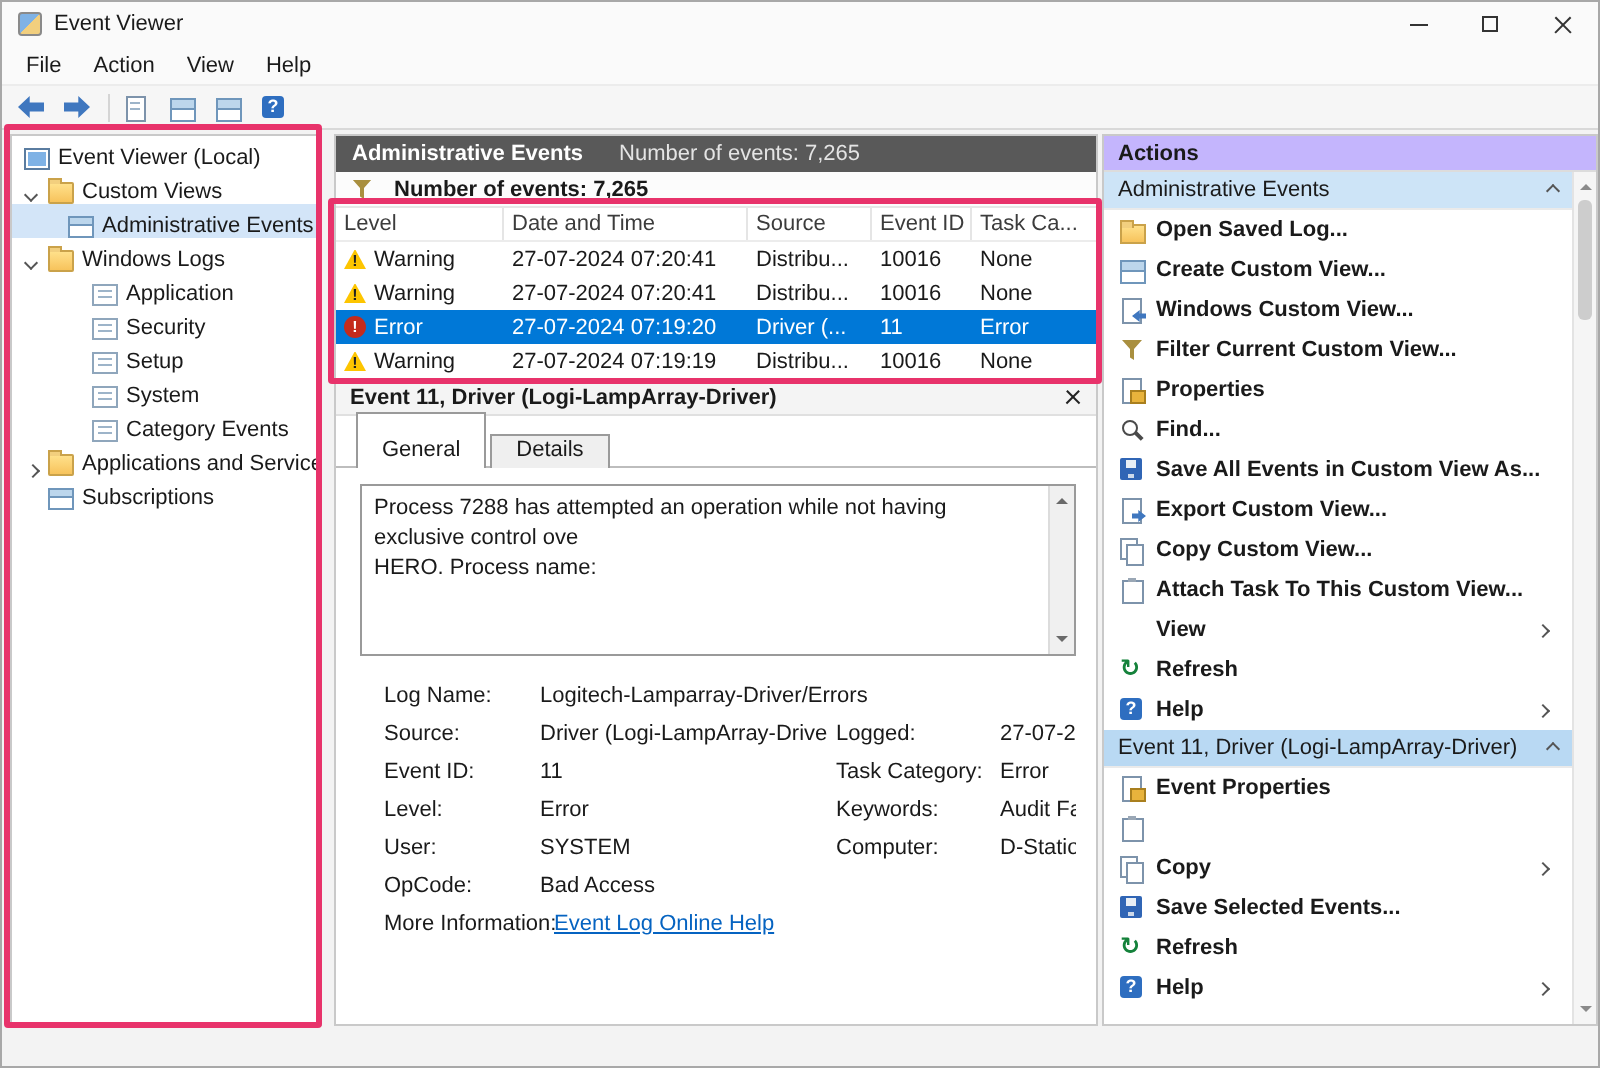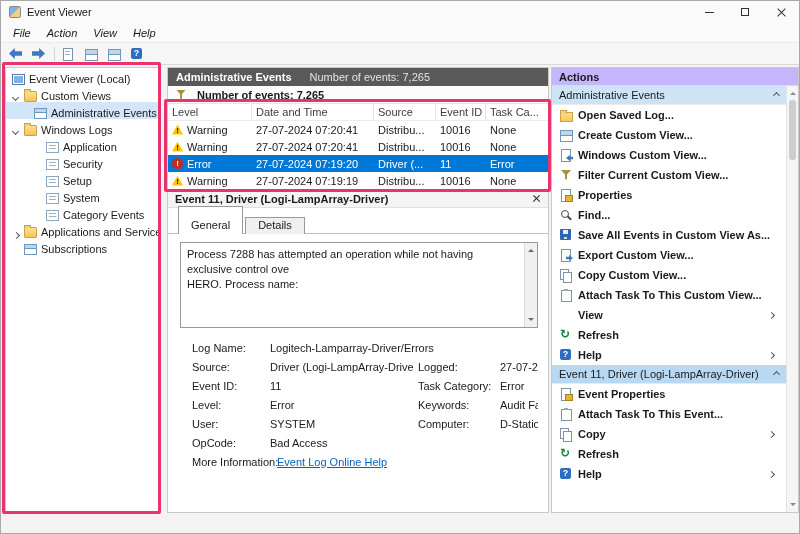--- a/index.html
+++ b/index.html
@@ -18,21 +18,21 @@
   .controls { margin-left:auto; display:flex; height:100%; }
   .ctl { width:36px; height:100%; display:flex; align-items:center; justify-content:center; }
   .min-glyph { width:9px; height:1px; background:#333; }
   .max-glyph { width:8px; height:8px; border:1px solid #333; }
   .x-icon { position:relative; width:9px; height:9px; }
   .x-icon::before,.x-icon::after { content:''; position:absolute; left:-1px; top:4px; width:11px; height:1.2px; background:#333; }
   .x-icon::before { transform:rotate(45deg); } .x-icon::after { transform:rotate(-45deg); }
 
   
   .menubar { height:20px; display:flex; align-items:center; background:#fafafa; border-bottom:1px solid #ececec; padding-left:4px; flex:none; }
-  .menu-item { padding:2px 8px;font-style:italic; }
+  .menu-item { padding:2px 8px; }
   .toolbar { height:22px; display:flex; align-items:center; background:#f6f6f6; border-bottom:1px solid #d9d9d9; padding-left:4px; gap:2px; flex:none; }
   .tb-btn { width:21px; height:19px; display:flex; align-items:center; justify-content:center; }
   .arr { width:13px; height:11px; background:#3f77bf; }
   .arr.left  { clip-path:polygon(0 50%,45% 0,45% 30%,100% 30%,100% 70%,45% 70%,45% 100%); }
   .arr.right { clip-path:polygon(100% 50%,55% 0,55% 30%,0 30%,0 70%,55% 70%,55% 100%); }
   .tb-sep { width:1px; height:14px; background:#d5d5d5; margin:0 3px; }
 
   
   .content { flex:1; display:flex; min-height:0; padding:2px 0 0 4px; }
   .statusbar { height:20px; flex:none; background:#f3f3f3; }
@@ -431,28 +431,31 @@
           <div class="a-sec-h hl">
             <span class="st">Event 11, Driver (Logi-LampArray-Driver)</span>
             <span class="chev up"></span>
           </div>
           <div class="a-item">
             <span class="a-ico ai-props"></span>
             <span class="a-label">Event Properties</span>
           </div>
           <div class="a-item">
             <span class="a-ico ai-task"></span>
-            <span class="a-label">Attach Task To This Event...</span>
           </div>
           <div class="a-item">
             <span class="a-ico ai-copy"></span>
             <span class="a-label">Copy</span>
             <span class="chev right a-arrow"></span>
           </div>
           <div class="a-item">
+            <span class="a-ico ai-save"></span>
+            <span class="a-label">Save Selected Events...</span>
+          </div>
+          <div class="a-item">
             <span class="a-ico ai-refresh"></span>
             <span class="a-label">Refresh</span>
           </div>
           <div class="a-item">
             <span class="a-ico ai-help"></span>
             <span class="a-label">Help</span>
             <span class="chev right a-arrow"></span>
           </div>
         </div>
         <div class="a-scroll">

